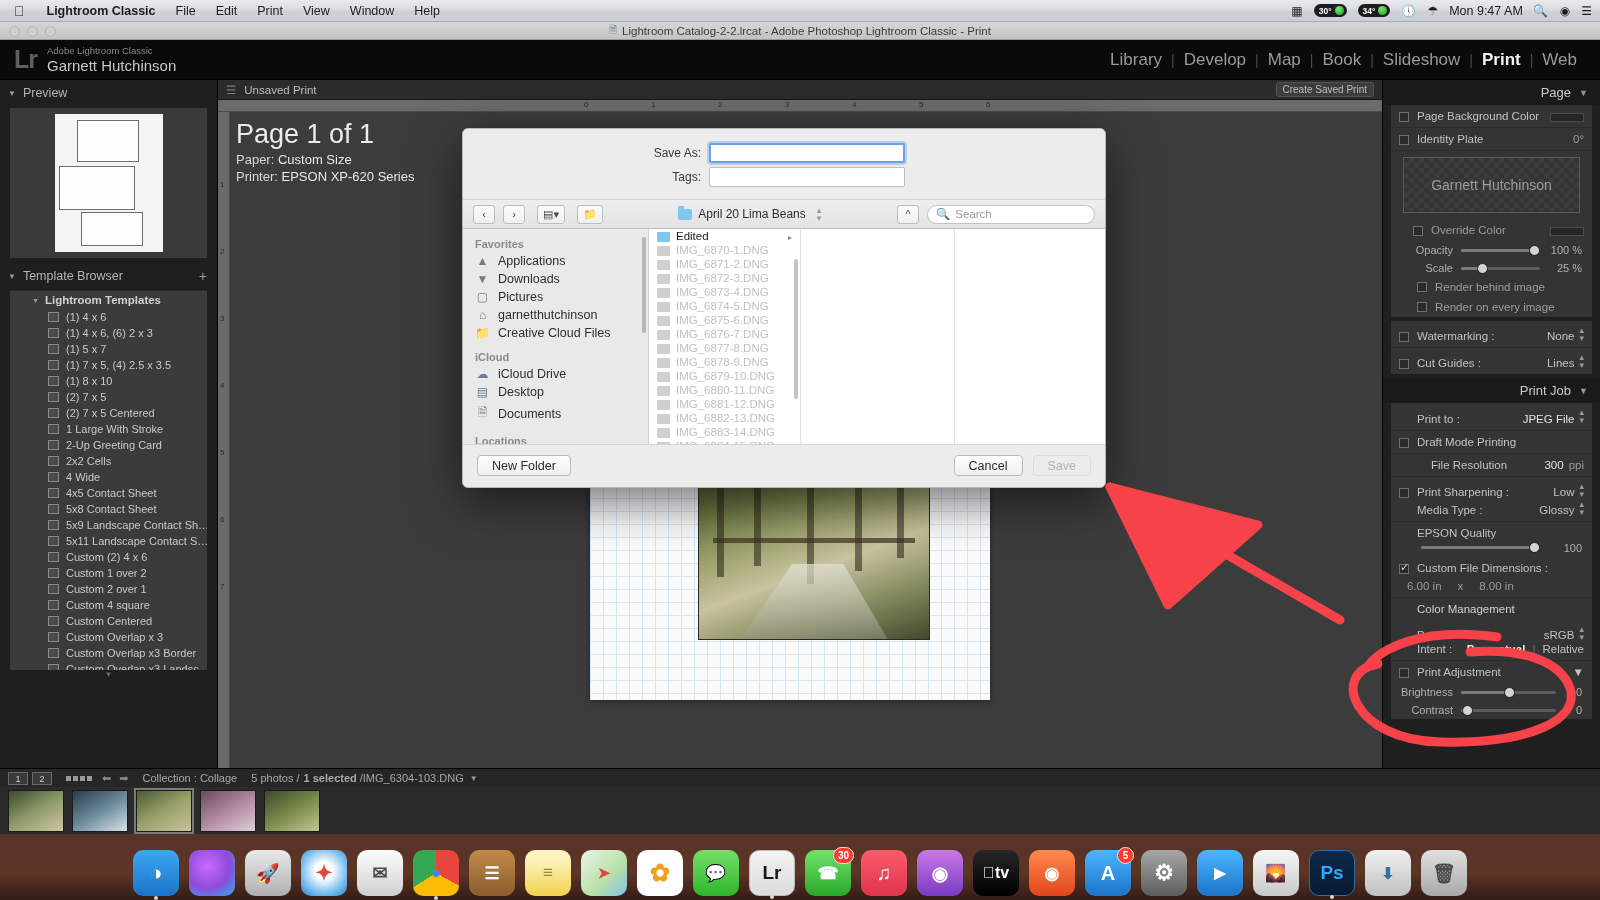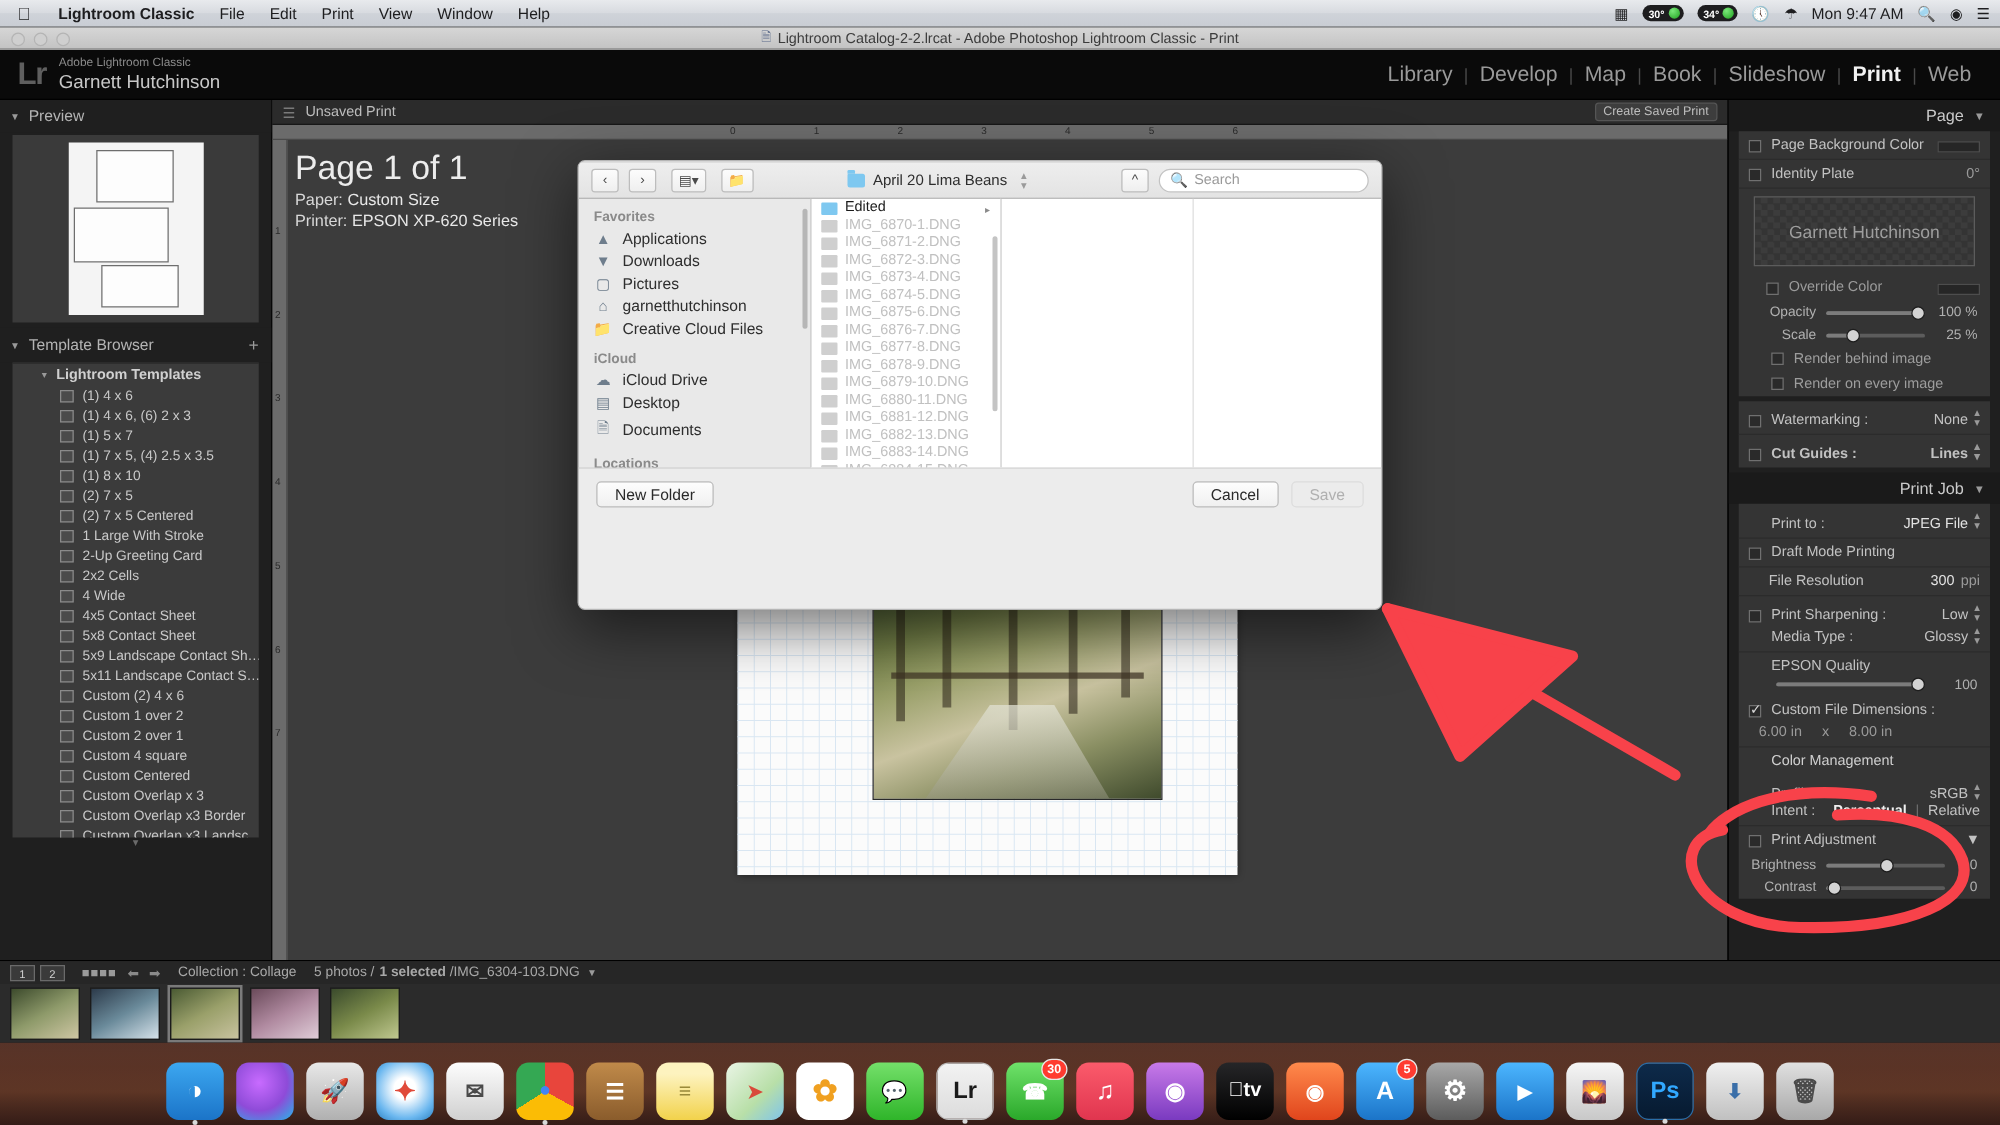--- a/index.html
+++ b/index.html
@@ -113,21 +113,21 @@
   .rp-title {
     display:flex; align-items:center; justify-content:flex-end;
     padding:5px 12px 5px 8px; font-size:13px; color:#cacaca; background:#1a1a1a;
   }
   .rp-title .tri { margin:0 0 0 8px; font-size:9px; }
   .rp-box { margin:0 8px 4px 8px; background:#343434; }
   .rp-row {
     display:flex; align-items:flex-end; padding:5px 8px;
     font-size:11.5px; color:#c2c2c2; border-bottom:1px solid #2b2b2b;
   }
-  .rp-row:last-child { border-bottom:none;font-weight:bold; }
+  .rp-row:last-child { border-bottom:none; }
   .rp-row .val { margin-left:auto; color:#c2c2c2; }
   .rp-row .val.dim { color:#9a9a9a; }
   .cb { width:10px; height:10px; border:1px solid #707070; background:#2a2a2a; margin-right:8px; flex:0 0 auto; position:relative; }
   .cb.checked::after {
     content:"✓"; position:absolute; left:0px; top:-4px; font-size:11px; color:#d8d8d8;
   }
   .swatch { width:34px; height:9px; background:#262626; border:1px solid #4d4d4d; margin-left:auto; }
   .idplate {
     margin:6px 12px; height:56px; border:1px solid #5c5c5c;
     background:
@@ -277,21 +277,21 @@
   .pathpop {
     margin:0 auto; display:flex; align-items:center; gap:6px;
     font-size:12px; color:#2d2d2d; padding:2px 6px;
   }
   .foldericon { width:14px; height:11px; background:#7ec8f0; border-radius:1px 2px 2px 2px; position:relative; }
   .foldericon::before { content:""; position:absolute; top:-3px; left:0; width:6px; height:3px; background:#7ec8f0; border-radius:1px 1px 0 0; }
   .searchbox {
     width:168px; height:19px; background:#fff; border:1px solid #c3c3c3; border-radius:10px;
     display:flex; align-items:center; padding:0 8px; gap:5px; font-size:11.5px; color:#9a9a9a;
   }
-  .dlg-body { display:flex; height:215px; background:#404040; }
+  .dlg-body { display:flex; height:215px; background:#f0abfc; }
   .sidebar-col {
     width:186px; background:#e9e9e9; border-right:1px solid #d2d2d2; padding:6px 0;
     overflow:hidden; position:relative;
   }
   .sb-head { font-size:11px; color:#8a8a8a; padding:3px 12px 2px 12px; font-weight:bold; }
   .sb-item { display:flex; align-items:center; gap:8px; padding:2px 12px; font-size:12.5px; color:#2e2e2e; }
   .sb-ico { width:15px; text-align:center; font-size:12px; color:#6e7d8c; }
   .sb-scroll { position:absolute; right:2px; top:8px; width:4px; height:96px; background:#b6b6b6; border-radius:2px; }
   .file-col {
     width:152px; border-right:1px solid #e0e0e0; background:#fff; position:relative; overflow:hidden;
@@ -668,21 +668,21 @@
         <div class="rp-row">
           <span style="margin-left:18px;">Print to :</span>
           <span class="val" style="color:#e2e2e2;">JPEG File</span>
           <span class="stepper">▴<br>▾</span>
         </div>
         <div class="rp-row">
           <span class="cb"></span>
           <span>Draft Mode Printing</span>
         </div>
         <div class="rp-row">
-          <span style="margin-left:16px;">File Resolution</span>
+          <span style="margin-left:32px;">File Resolution</span>
           <span class="val" style="color:#e2e2e2;">300</span>
           <span style="margin-left:5px; color:#9a9a9a;">ppi</span>
         </div>
         <div class="rp-row" style="border-bottom:none; padding-bottom:1px;">
           <span class="cb"></span>
           <span>Print Sharpening :</span>
           <span class="val">Low</span>
           <span class="stepper">▴<br>▾</span>
         </div>
         <div class="rp-row" style="padding-top:1px;">
@@ -783,20 +783,30 @@
       <span class="thumb" style="background:linear-gradient(150deg,#3c4a2c,#8e9a6a,#cfc7a4);"></span>
       <span class="thumb" style="background:linear-gradient(150deg,#2c3a4a,#6a8a9a,#d6e2ea);"></span>
       <span class="thumb sel" style="background:linear-gradient(150deg,#4a5a33,#9aa06a,#c9c3a0);"></span>
       <span class="thumb" style="background:linear-gradient(150deg,#6a4a5a,#b08aa0,#e0cdd8);"></span>
       <span class="thumb" style="background:linear-gradient(150deg,#3a4a2c,#7a8a4a,#c0c890);"></span>
     </div>
   </div>
 
   <div class="dialog">
 
+    <div class="dlg-form">
+      <div class="frow">
+        <span class="lab">Save As:</span>
+        <input class="focus" type="text" value="" style="">
+      </div>
+      <div class="frow">
+        <span class="lab">Tags:</span>
+        <input type="text" value="" style="">
+      </div>
+    </div>
 
     <div class="dlg-nav">
       <span class="navbtn">‹</span>
       <span class="navbtn">›</span>
       <span class="navbtn" style="margin-left:4px;">▤▾</span>
       <span class="navbtn" style="margin-left:4px;">📁</span>
       <span class="pathpop">
         <span class="foldericon"></span>
         <span>April 20 Lima Beans</span>
         <span class="stepper">▴<br>▾</span>

